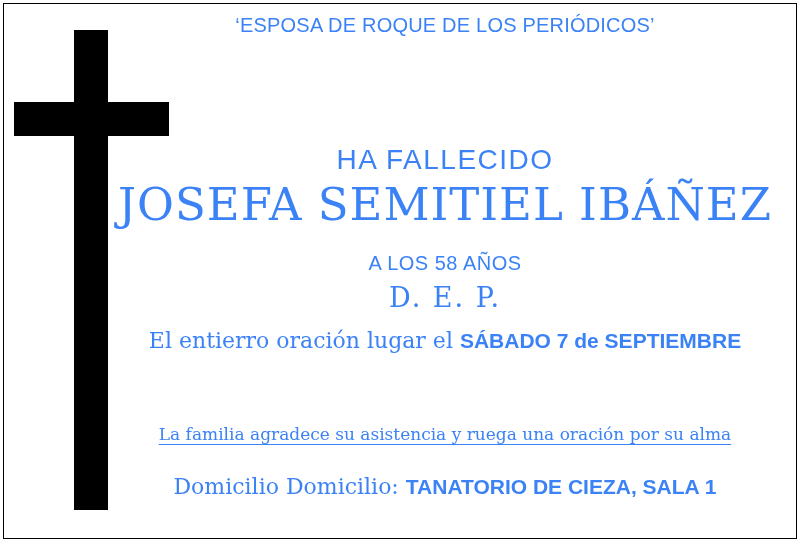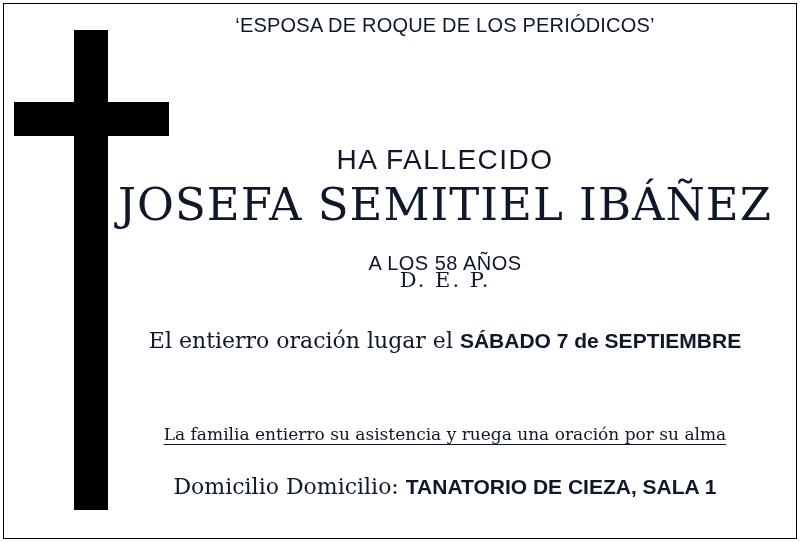--- a/index.html
+++ b/index.html
@@ -7,21 +7,21 @@
     padding: 0;
     background: #ffffff;
   }
   #page {
     position: relative;
     width: 800px;
     height: 542px;
     background: #ffffff;
     overflow: hidden;
     font-family: "Liberation Sans", sans-serif;
-    color: #0f172a;
+    color: #3b82f6;
     box-sizing: border-box;
   }
   
   #card-border {
     position: absolute;
     left: 3px;
     top: 3px;
     right: 3px;
     bottom: 3px;
     border: 1px solid #000000;
@@ -98,24 +98,24 @@
     position: absolute;
     top: 252px;
     left: 0;
     width: 100%;
     font-size: 20px;
     font-weight: normal;
     letter-spacing: 0.5px;
   }
   #dep {
     position: absolute;
-    top: 268px;
+    top: 282px;
     left: 0;
     width: 100%;
-    font-size: 21px;
+    font-size: 27px;
     font-family: "DejaVu Serif", serif;
     letter-spacing: 2px;
   }
   #burial-line-1 {
     position: absolute;
     top: 328px;
     left: 0;
     width: 100%;
     font-size: 22px;
     font-family: "DejaVu Serif", serif;
@@ -180,20 +180,20 @@
 
     <div class="line" id="age">A LOS 58 AÑOS</div>
 
     <div class="line" id="dep">D. E. P.</div>
 
     <div class="line" id="burial-line-1">
       <span>El entierro oración lugar el </span><span class="strong-sans">SÁBADO 7 de SEPTIEMBRE</span>
     </div>
 
 
-    <div class="line" id="family-note">La familia entierro su asistencia y ruega una oración por su alma</div>
+    <div class="line" id="family-note">La familia agradece su asistencia y ruega una oración por su alma</div>
 
     <div class="line" id="mortuary">
       <span>Domicilio Domicilio: </span><span class="place">TANATORIO DE CIEZA, SALA 1</span>
     </div>
 
   </div>
 </div>
 
 </body></html>

